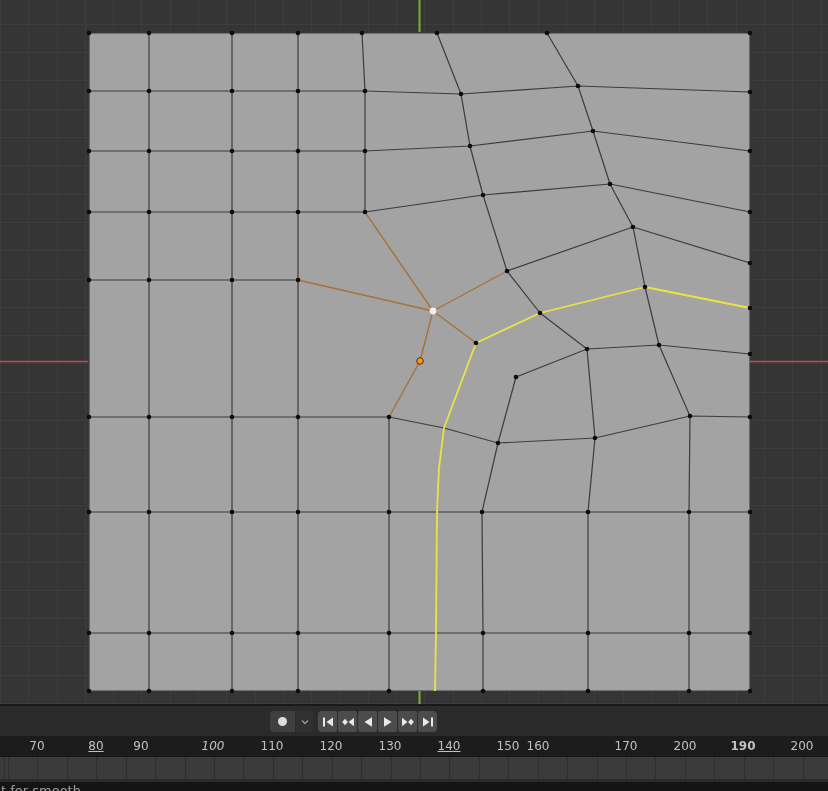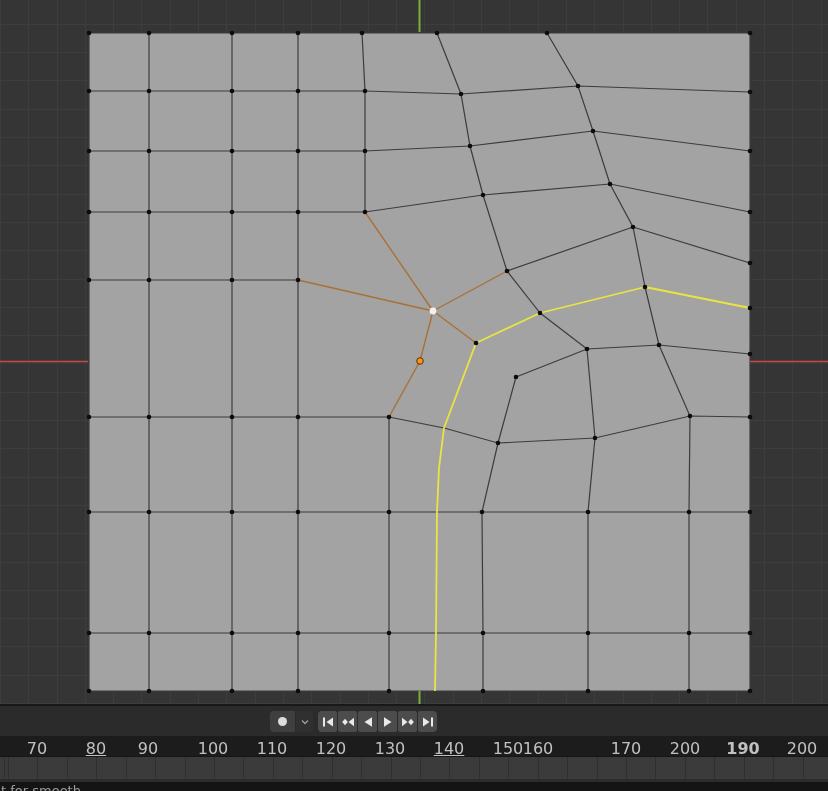--- a/index.html
+++ b/index.html
@@ -19,21 +19,21 @@
   #autokey-btn{width:25px;background:#3f3f3f;border-radius:4px 0 0 4px;margin-right:1px;}
   #autokey-dd{width:17px;background:#303030;border-radius:0 4px 4px 0;}
   .rec-dot{width:9px;height:9px;border-radius:50%;background:#dcdcdc;}
   #transport{left:318px;}
   .tbtn{width:19px;height:21px;background:#4c4c4c;margin-right:1px;
         display:flex;align-items:center;justify-content:center;border-radius:2px;}
   .tbtn:first-child{border-radius:4px 2px 2px 4px;}
   .tbtn:last-child{border-radius:2px 4px 4px 2px;margin-right:0;}
   #ruler{position:absolute;left:0;top:736px;width:828px;height:20px;background:#1c1c1c;}
   .tick-label{position:absolute;top:3px;transform:translateX(-50%);
-    font-size:16px;color:#c1c1c1;white-space:nowrap;}
+    font-size:12px;color:#c1c1c1;white-space:nowrap;}
   #track{position:absolute;left:0;top:756px;width:828px;height:23px;background:#3b3b3b;
     background-image:repeating-linear-gradient(90deg,#2f2f2f 0 1px,transparent 1px 29.43px);
     background-position:8px 0;border-top:1px solid #161616;box-sizing:border-box;}
   #substrip{position:absolute;left:0;top:779px;width:828px;height:3px;background:#2c2c2c;}
   #statusbar{position:absolute;left:0;top:782px;width:828px;height:9px;background:#141414;overflow:hidden;}
   #statusbar span{position:absolute;left:1px;top:1px;font-size:13px;color:#9c9c9c;white-space:nowrap;}
 </style>
 </head>
 <body>
 
@@ -211,22 +211,22 @@
           <polygon points="2,1.5 8.5,6 2,10.5" fill="#e9e9e9"></polygon>
           <rect x="10" y="1.5" width="2" height="9" fill="#e9e9e9"></rect>
         </svg>
       </div>
     </div>
 </div>
 
 <div id="ruler">
     <span class="tick-label" style="left: 37px;">70</span>
     <span class="tick-label" style="left: 96px; text-decoration: underline;">80</span>
-    <span class="tick-label" style="left: 148px;">90</span>
-    <span class="tick-label" style="left: 213px;">100</span>
+    <span class="tick-label" style="left: 141px;">90</span>
+    <span class="tick-label" style="left: 213px; font-style: italic;">100</span>
     <span class="tick-label" style="left: 272px;">110</span>
     <span class="tick-label" style="left: 331px;">120</span>
     <span class="tick-label" style="left: 390px;">130</span>
     <span class="tick-label" style="left: 449px; text-decoration: underline;">140</span>
     <span class="tick-label" style="left: 508px;">150</span>
     <span class="tick-label" style="left: 538px;">160</span>
     <span class="tick-label" style="left: 626px;">170</span>
     <span class="tick-label" style="left: 685px;">200</span>
     <span class="tick-label" style="left: 743px; font-weight: bold;">190</span>
     <span class="tick-label" style="left: 802px;">200</span>

